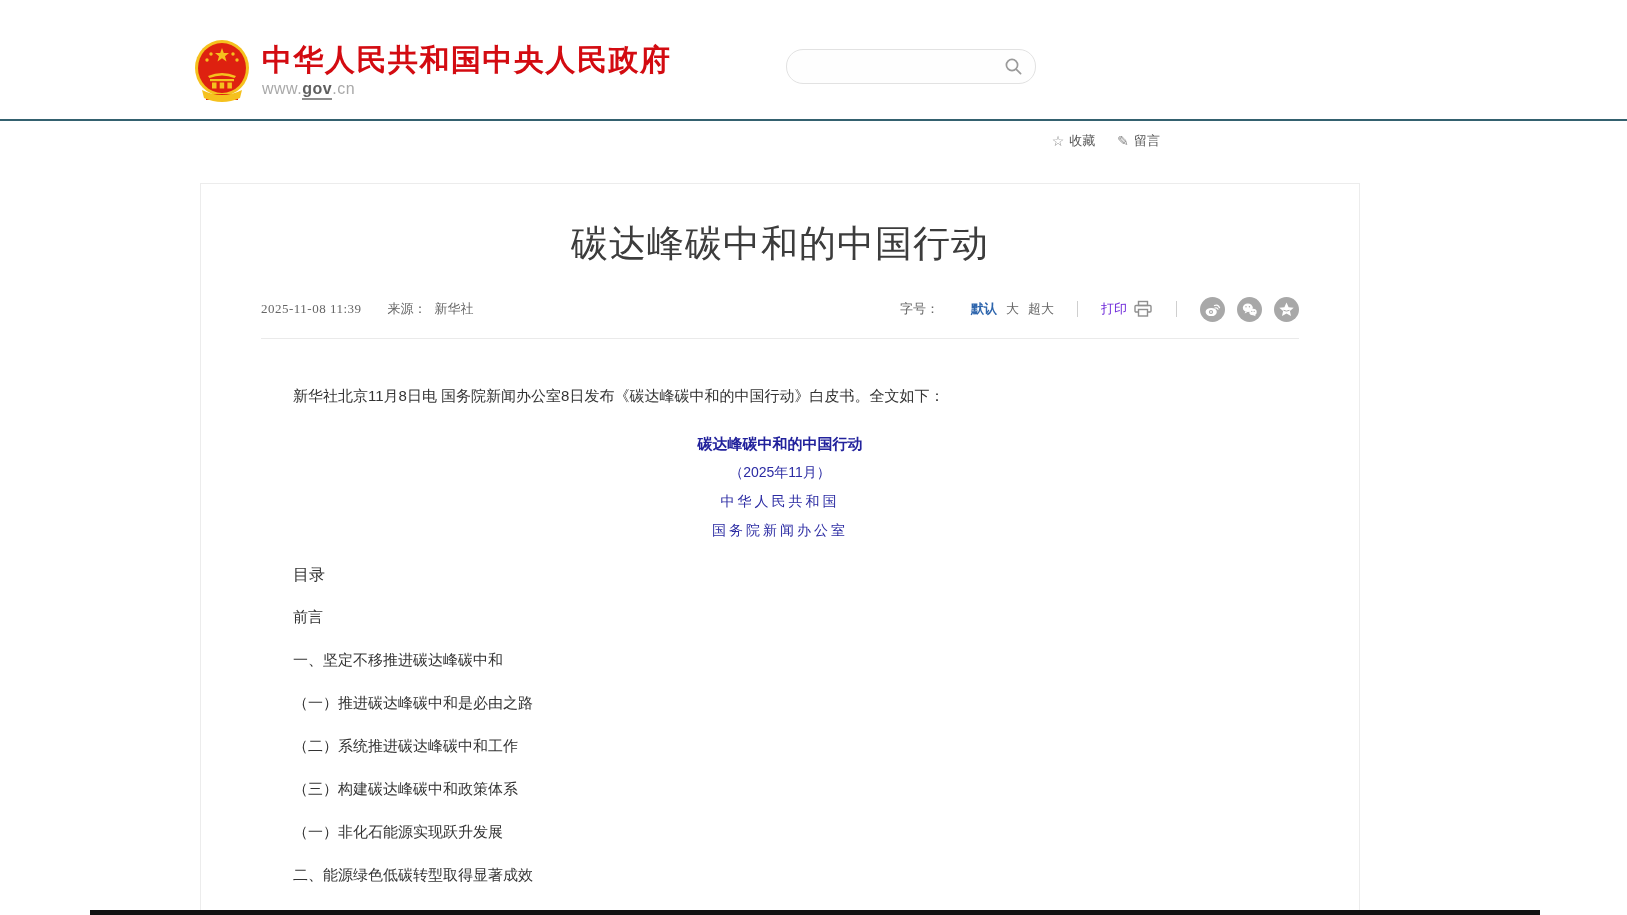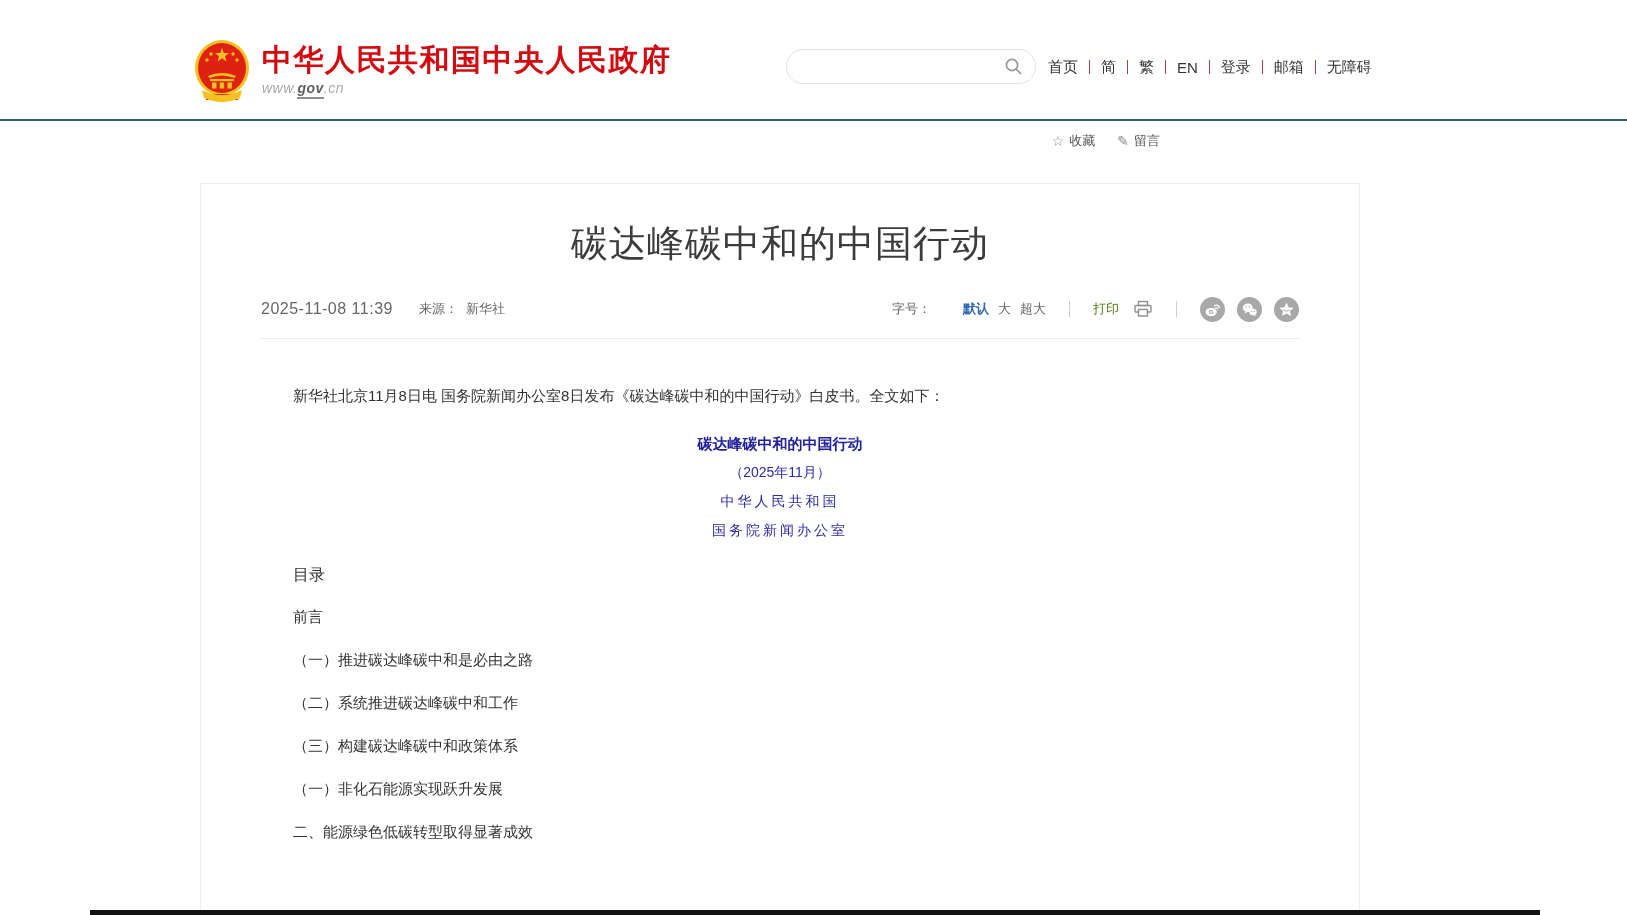--- a/index.html
+++ b/index.html
@@ -9,21 +9,21 @@
     position:relative;
   }
   .page{position:absolute;inset:0;}
 
   
   .site-header{position:absolute;left:4px;top:0;width:1627px;height:120px;background:#ffffff;}
   .brand{position:absolute;left:188px;top:38px;display:flex;align-items:flex-start;cursor:pointer;}
   .emblem{width:60px;height:64px;display:block;}
   .brand-text{margin-left:10px;padding-top:6px;}
   .site-title{font-size:30px;font-weight:700;color:#d30b11;letter-spacing:1.5px;line-height:32px;}
-  .site-url{margin-top:4px;font-size:14px;color:#a9a9a9;letter-spacing:.5px;font-style:italic;}
+  .site-url{margin-top:4px;font-size:16px;color:#a9a9a9;letter-spacing:.5px;}
   .site-url .gov{color:#5f5f5f;font-weight:700;border-bottom:2px solid #8d8d8d;padding-bottom:1px;}
 
   .search-box{position:absolute;left:782px;top:49px;width:248px;height:33px;background:#fefefe;
     border:1px solid #e2e2e2;border-radius:17px;display:flex;align-items:center;}
   .search-box input{flex:1;height:100%;border:none;outline:none;background:transparent;
     padding:0 8px 0 16px;font-size:14px;color:#333;font-family:inherit;}
   .search-btn{width:34px;height:100%;border:none;background:transparent;cursor:pointer;
     display:flex;align-items:center;justify-content:center;padding:0 10px 0 0;}
 
   .top-nav{position:absolute;left:1044px;top:57px;height:20px;display:flex;align-items:center;}
@@ -40,26 +40,26 @@
 
   
   .article-container{position:absolute;left:200px;top:183px;width:1160px;height:760px;
     background:#ffffff;border:1px solid #ececec;border-bottom:none;box-sizing:border-box;}
   .article-title{margin:36px 0 0;text-align:center;font-size:37px;line-height:48px;
     font-weight:500;color:#3c3c3c;letter-spacing:1px;}
 
   .meta-row{margin-top:30px;height:22px;padding:0 60px;display:flex;justify-content:space-between;
     align-items:center;font-size:13px;color:#666;}
   .meta-left{display:flex;align-items:center;gap:8px;}
-  .meta-left .date{letter-spacing:.5px;font-family:Liberation Sans, sans-serif;font-size:16px;color:#666;}
+  .meta-left .date{letter-spacing:.5px;font-family:Liberation Serif, serif;font-size:13px;color:#666;}
   .meta-right{display:flex;align-items:center;gap:9px;}
   .fs-default{color:#2f66ad;font-weight:700;cursor:pointer;padding-left:23px;}
   .fs-opt{color:#666;cursor:pointer;}
   .meta-sep{width:1px;height:16px;background:#cfcfcf;margin:0 14px;}
-  .print-wrap{display:flex;align-items:center;gap:14px;cursor:pointer;color:#4d7c0f;}
+  .print-wrap{display:flex;align-items:center;gap:6px;cursor:pointer;color:#6d28d9;}
   .share-icons{display:flex;align-items:center;gap:12px;}
   .share-circle{width:25px;height:25px;border-radius:50%;background:#a8a8a8;display:flex;
     align-items:center;justify-content:center;cursor:pointer;}
 
   .meta-divider{margin:18px 60px 0;border-top:1px solid #eaeaea;height:0;}
 
   .article-body{padding:0 92px;font-size:15px;color:#333;}
   .lead{margin:45px 0 0;line-height:23px;}
   .doc-center{margin-top:22px;text-align:center;color:#2b2ba3;}
   .doc-line{line-height:29px;font-size:14px;}
@@ -103,35 +103,20 @@
     <div class="search-box">
       <input type="text" value="" style="">
       <button class="search-btn">
         <svg width="19" height="19" viewBox="0 0 19 19">
           <circle cx="8" cy="8" r="5.6" fill="none" stroke="#9a9a9a" stroke-width="1.7"></circle>
           <line x1="12.3" y1="12.3" x2="16.6" y2="16.6" stroke="#9a9a9a" stroke-width="1.7" stroke-linecap="round"></line>
         </svg>
       </button>
     </div>
 
-    <nav class="top-nav">
-      <a>首页</a>
-      <span class="nav-sep"></span>
-      <a>简</a>
-      <span class="nav-sep"></span>
-      <a>繁</a>
-      <span class="nav-sep"></span>
-      <a>EN</a>
-      <span class="nav-sep"></span>
-      <a>登录</a>
-      <span class="nav-sep"></span>
-      <a>邮箱</a>
-      <span class="nav-sep"></span>
-      <a>无障碍</a>
-    </nav>
   </header>
 
   <div class="teal-divider"></div>
 
   <div class="page-toolbar">
     <span class="tool-item">
       <span class="tool-icon">☆</span>
       <span>收藏</span>
     </span>
     <span class="tool-item">
@@ -205,20 +190,21 @@
         <div class="doc-line doc-title">碳达峰碳中和的中国行动</div>
         <div class="doc-line">（2025年11月）</div>
         <div class="doc-line doc-serif">中华人民共和国</div>
         <div class="doc-line doc-serif">国务院新闻办公室</div>
       </div>
 
       <div class="toc-heading">目录</div>
 
       <div class="toc-list">
         <div class="toc-item">前言</div>
+        <div class="toc-item">一、坚定不移推进碳达峰碳中和</div>
         <div class="toc-item">（一）推进碳达峰碳中和是必由之路</div>
         <div class="toc-item">（二）系统推进碳达峰碳中和工作</div>
         <div class="toc-item">（三）构建碳达峰碳中和政策体系</div>
         <div class="toc-item">（一）非化石能源实现跃升发展</div>
         <div class="toc-item">二、能源绿色低碳转型取得显著成效</div>
       </div>
     </div>
   </main>
 
   <div class="bottom-bar"></div>

